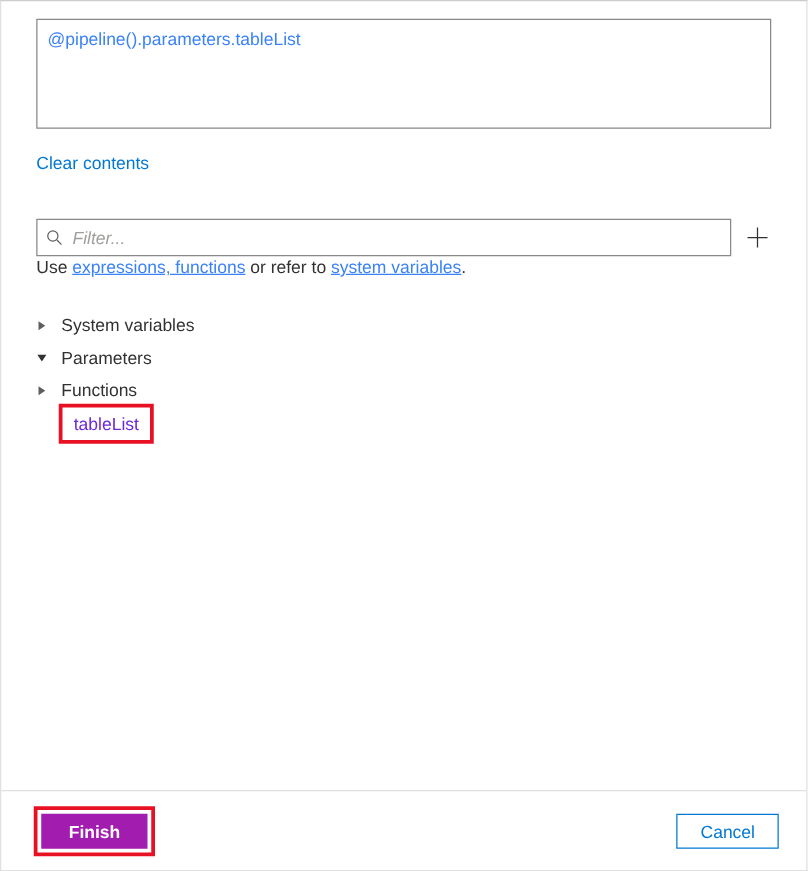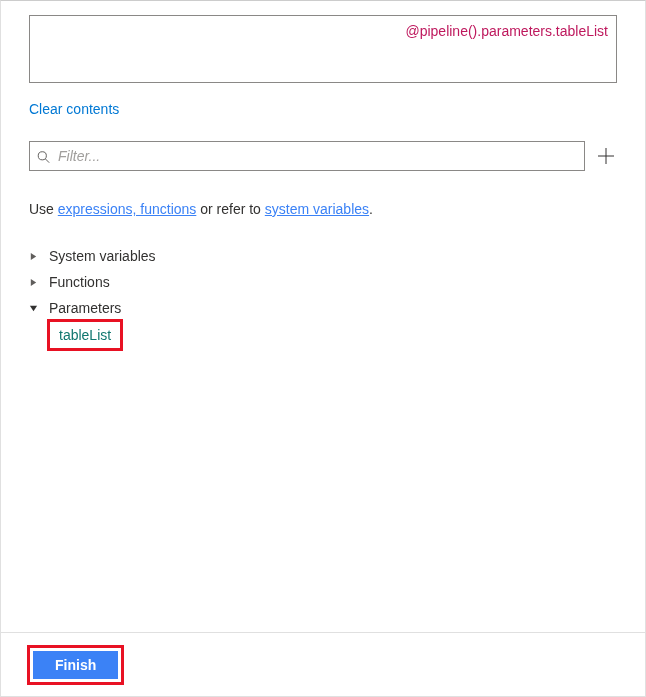--- a/index.html
+++ b/index.html
@@ -16,43 +16,41 @@
       padding: 14px 28px 0 28px;
     }
     h2.title {
       font-size: 20px;
       font-weight: 400;
       color: #323130;
       margin-bottom: 18px;
     }
     .expr-box {
       width: 100%;
-      height: 68px;
+      height: 88px;
       border: 1px solid #8a8886;
       padding: 6px 8px;
       font-size: 14px;
-      color: #be185d;
+      color: #3b82f6;
       resize: none;
       font-family: "Segoe UI", Arial, sans-serif;
       line-height: 1.4;
-      text-align: right;
     }
     .clear-link {
       display: inline-block;
       color: #0078d4;
       font-size: 14px;
       margin-top: 14px;
-      margin-bottom: 24px;
+      margin-bottom: 37px;
       cursor: pointer;
     }
     .filter-row {
       display: flex;
       align-items: center;
       gap: 10px;
-      margin-bottom: 30px;
     }
     .filter-box {
       flex: 1;
       position: relative;
     }
     .filter-input {
       width: 100%;
       height: 30px;
       border: 1px solid #8a8886;
       padding: 4px 8px 4px 28px;
@@ -107,21 +105,21 @@
       width: 14px;
       display: inline-block;
       margin-right: 6px;
     }
     .tree-toggle svg { display: block; }
     .param-item {
       display: inline-block;
       margin-left: 20px;
       padding: 6px 10px;
       font-size: 14px;
-      color: #0f766e;
+      color: #6d28d9;
     }
     .highlight-red {
       outline: 3px solid #e81123;
       outline-offset: -1px;
     }
     .footer {
       position: absolute;
       left: 0;
       right: 0;
       bottom: 0;
@@ -130,21 +128,21 @@
       display: flex;
       align-items: center;
       justify-content: space-between;
       padding: 0 22px 0 28px;
     }
     .finish-wrap {
       display: inline-block;
       padding: 4px;
     }
     .finish-btn {
-      background: #3b82f6;
+      background: #a21caf;
       color: #fff;
       border: none;
       font-size: 14px;
       font-weight: 600;
       padding: 6px 22px;
       cursor: pointer;
       min-width: 80px;
     }
     .cancel-btn {
       background: #fff;
@@ -191,36 +189,37 @@
       <span class="tree-toggle">
         <svg width="9" height="9" viewBox="0 0 10 10">
             <polygon points="2,1 8,5 2,9" fill="#605e5c"></polygon>
           </svg>
       </span>
       <span>System variables</span>
     </div>
     <div class="tree-item">
       <span class="tree-toggle">
         <svg width="9" height="9" viewBox="0 0 10 10">
-            <polygon points="2,1 8,5 2,9" fill="#605e5c"></polygon>
+            <polygon points="1,2 9,2 5,8" fill="#323130"></polygon>
           </svg>
       </span>
-      <span>Functions</span>
+      <span>Parameters</span>
     </div>
     <div class="tree-item">
       <span class="tree-toggle">
         <svg width="9" height="9" viewBox="0 0 10 10">
-            <polygon points="1,2 9,2 5,8" fill="#323130"></polygon>
+            <polygon points="2,1 8,5 2,9" fill="#605e5c"></polygon>
           </svg>
       </span>
-      <span>Parameters</span>
+      <span>Functions</span>
     </div>
     <div>
       <span class="param-item highlight-red">tableList</span>
     </div>
   </div>
 </div>
 
 <div class="footer">
   <span class="finish-wrap highlight-red">
     <button class="finish-btn">Finish</button>
   </span>
+  <button class="cancel-btn">Cancel</button>
 </div>
 
 </body></html>

